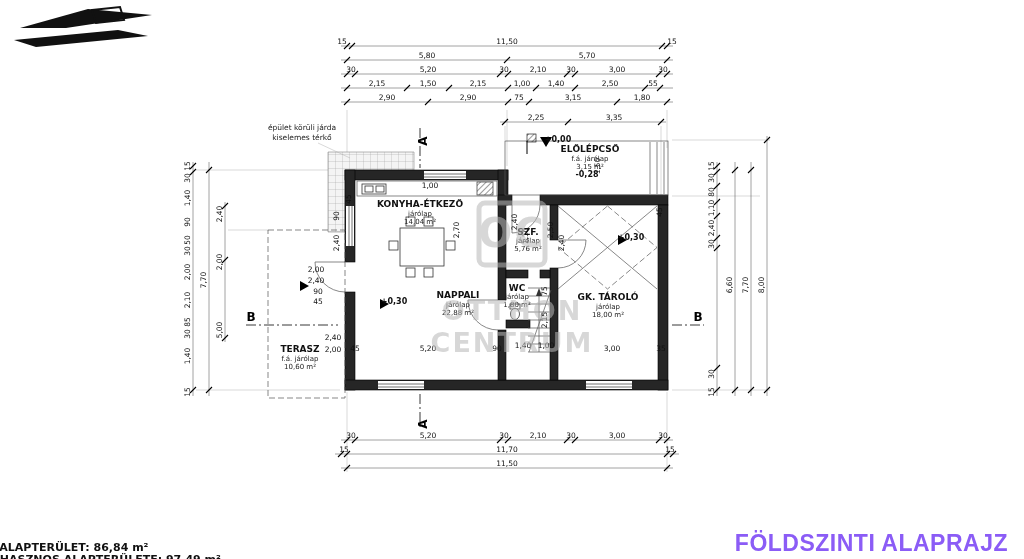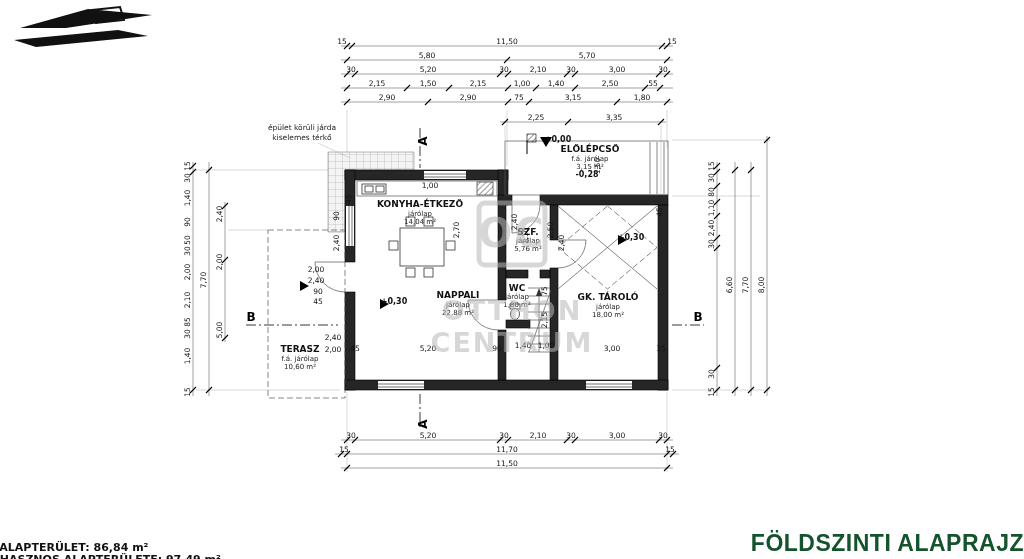--- a/index.html
+++ b/index.html
@@ -21,22 +21,22 @@
   .tick{stroke:#000;stroke-width:1.1;}
   .ext{stroke:#aaa;stroke-width:.45;}
   .winline{stroke:#333;stroke-width:.7;}
   .dash{fill:none;stroke:#555;stroke-width:.7;stroke-dasharray:6 3;}
   .dashdot{fill:none;stroke:#222;stroke-width:.9;stroke-dasharray:10 3 2 3;}
   .wm-text{fill:#b8b8b8;text-anchor:middle;font-weight:bold;letter-spacing:2px;}
   
   .footer{position:absolute;left:-12px;font-weight:bold;font-size:11px;color:#111;white-space:nowrap;}
   #footer1{top:541px;}
   #footer2{top:553px;}
-  #title{position:absolute;right:0;top:530px;font-size:23px;font-weight:bold;
-         letter-spacing:.5px;color:#14532d;font-family:"Liberation Sans",sans-serif;white-space:nowrap;}
+  #title{position:absolute;right:16px;top:530px;font-size:23px;font-weight:bold;
+         letter-spacing:.5px;color:#8b5cf6;font-family:"Liberation Sans",sans-serif;white-space:nowrap;}
 </style>
 </head>
 <body>
 
 <div id="stage">
 <svg width="1024" height="559" viewBox="0 0 1024 559">
   <defs>
     <pattern id="hatchS" width="4" height="4" patternUnits="userSpaceOnUse" patternTransform="rotate(45)">
       <line x1="0" y1="0" x2="0" y2="4" stroke="#333" stroke-width="1"></line>
     </pattern>

